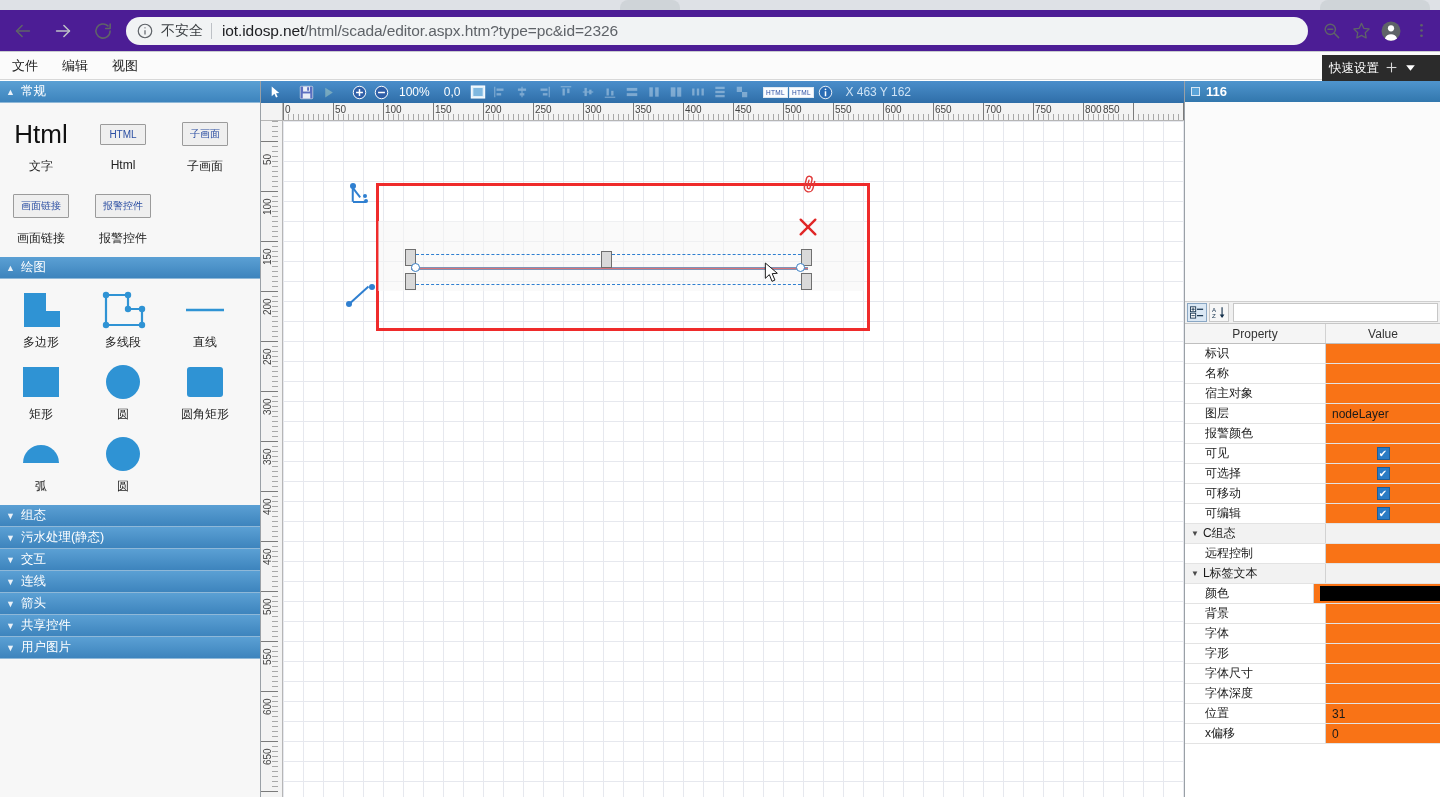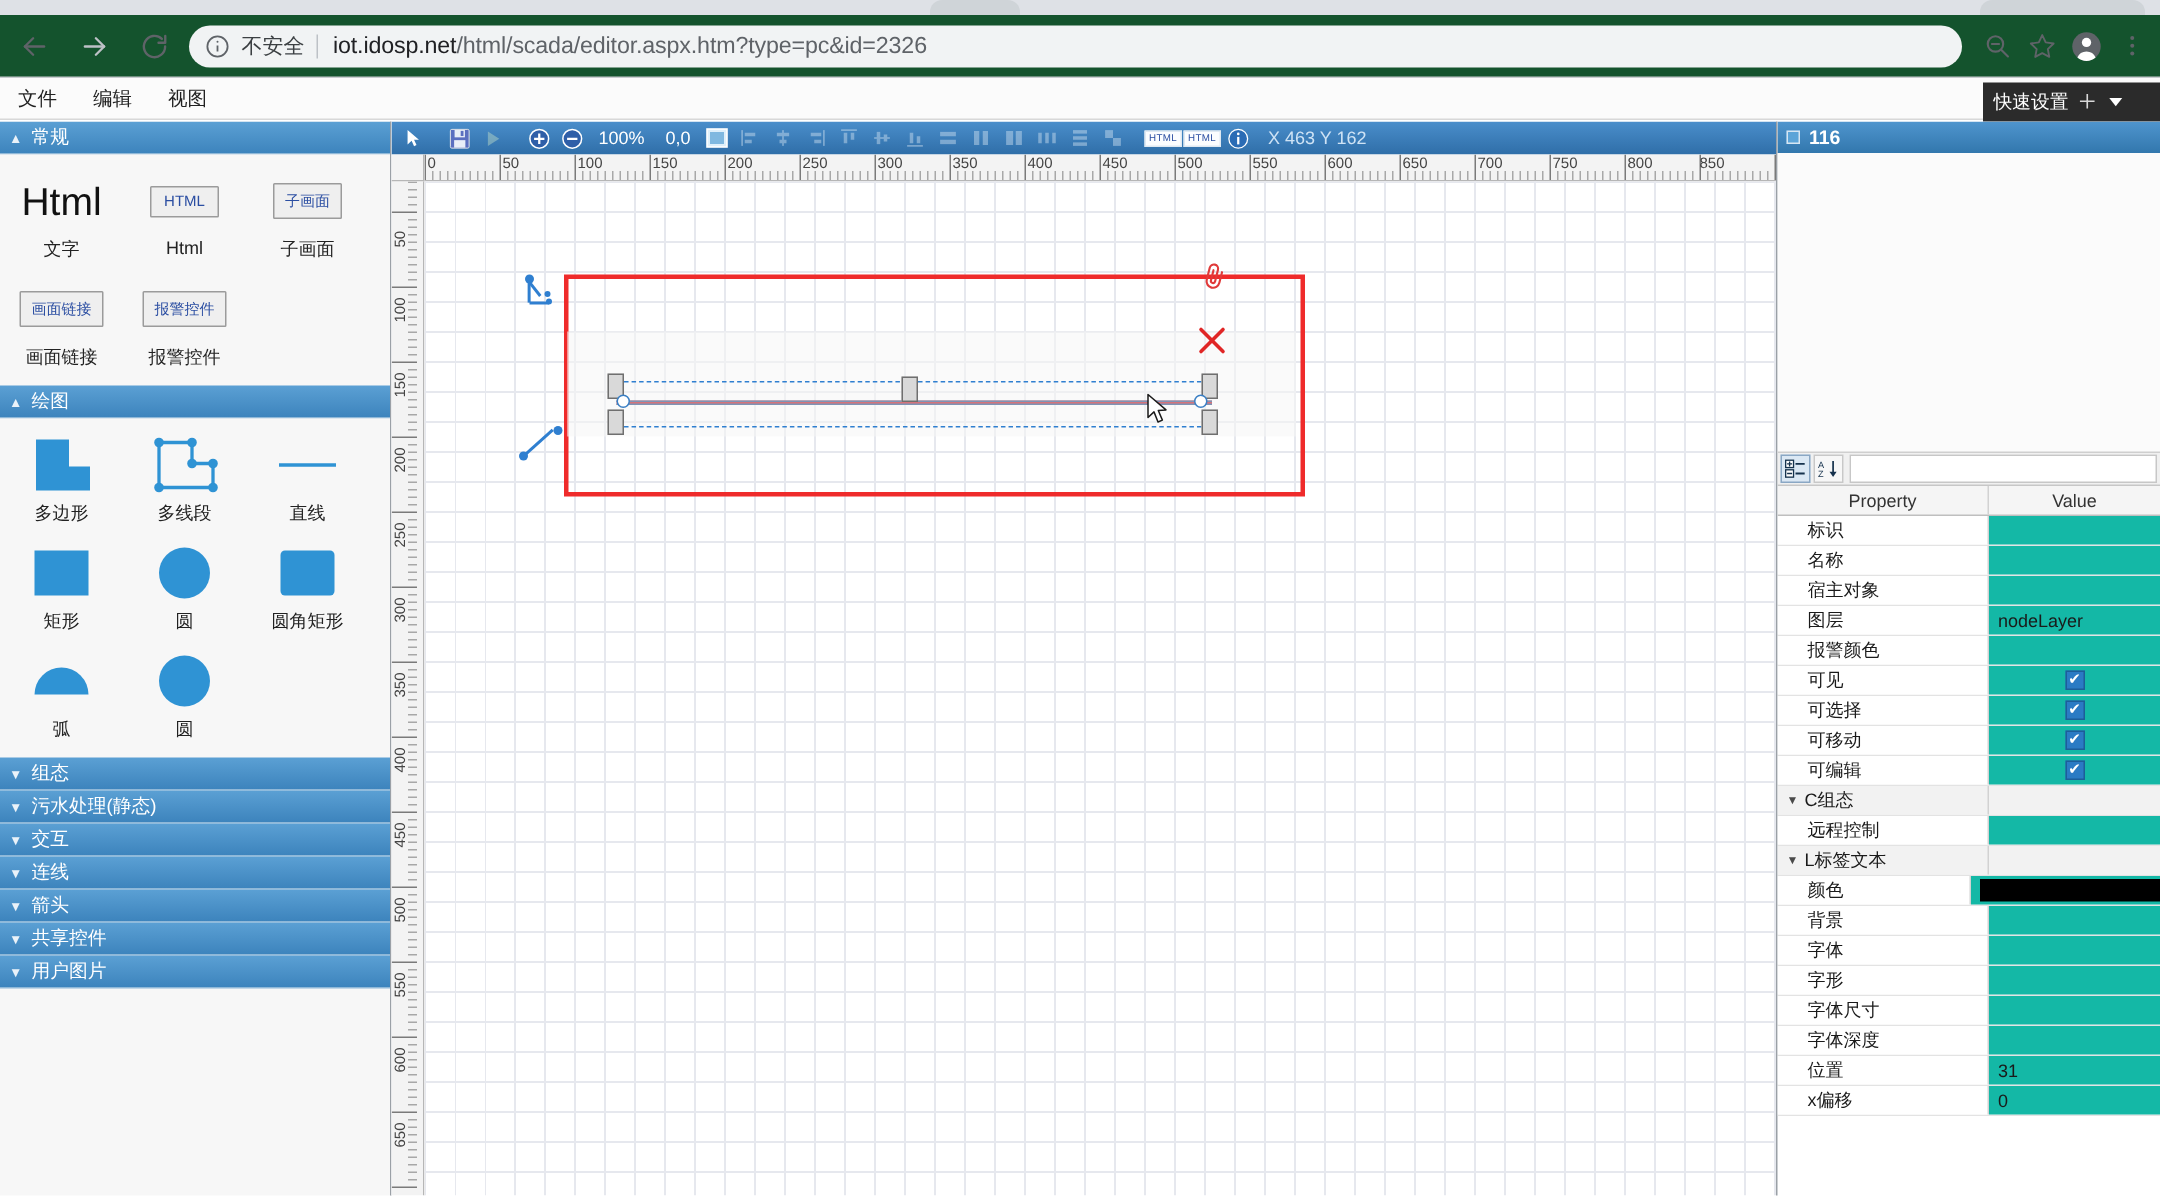--- a/index.html
+++ b/index.html
@@ -23,21 +23,21 @@
   #tabstrip .tab-a {
     position: absolute; top: 0; left: 620px; width: 60px; height: 10px;
     background: #cfd4d8; border-top-left-radius: 8px; border-top-right-radius: 8px;
   }
   #tabstrip .tab-b {
     position: absolute; top: 0; left: 1320px; width: 110px; height: 10px;
     background: #cfd4d8; border-top-left-radius: 8px; border-top-right-radius: 8px;
   }
   #toolbar-row {
     position: absolute; top: 10px; left: 0; width: 1440px; height: 42px;
-    background: #14532d; border-bottom: 1px solid #c9ccd0;
+    background: #4c1d95; border-bottom: 1px solid #c9ccd0;
     display: flex; align-items: center;
   }
   .nav-btn {
     width: 34px; height: 34px; margin-left: 6px;
     display: flex; align-items: center; justify-content: center;
     border-radius: 17px; color: #5f6368; flex: 0 0 auto;
   }
   .nav-btn svg { display: block; }
   .nav-btn.disabled { color: #bdc1c6; }
   #omnibox {
@@ -221,21 +221,21 @@
   #prop-head .ph.v { flex: 1 1 auto; }
   .prow { height: 20px; display: flex; border-bottom: 1px solid #e3e3e3; }
   .prow .k {
     width: 141px; border-right: 1px solid #d2d2d2; font-size: 12px; color: #1a1a1a;
     padding-left: 20px; display: flex; align-items: center; background: #ffffff;
   }
   .prow.cat > .k { background: #f2f2f2; padding-left: 6px; gap: 4px; }
   .prow.cat > .k .tcaret { font-size: 8px; color: #4a4a4a; }
   .prow .v {
     flex: 1 1 auto; font-size: 12px; color: #1a1a1a; padding-left: 6px;
-    display: flex; align-items: center; background: #14b8a6;
+    display: flex; align-items: center; background: #f97316;
   }
   .prow.cat > .v { background: #f2f2f2; }
   .chk {
     width: 13px; height: 13px; background: #2b7bc4; border: 1px solid #1d5e99;
     color: #fff; font-size: 10px; line-height: 11px; text-align: center;
     margin: 0 auto 0 auto;
   }
   .prow .v.center { justify-content: center; padding-left: 0; }
   .swatch-black { width: 120px; height: 15px; background: #000000; }
 </style>
@@ -811,21 +811,21 @@
       <div class="rh-minor" style="left: 805px;"></div>
       <div class="rh-minor" style="left: 810px;"></div>
       <div class="rh-minor" style="left: 815px;"></div>
       <div class="rh-minor" style="left: 820px;"></div>
       <div class="rh-minor" style="left: 825px;"></div>
       <div class="rh-minor" style="left: 830px;"></div>
       <div class="rh-minor" style="left: 835px;"></div>
       <div class="rh-minor" style="left: 840px;"></div>
       <div class="rh-minor" style="left: 845px;"></div>
       <div class="rh-major" style="left: 850px;"></div>
-      <div class="rh-lbl" style="left: 848px;">850</div>
+      <div class="rh-lbl" style="left: 818px;">850</div>
       <div class="rh-minor" style="left: 855px;"></div>
       <div class="rh-minor" style="left: 860px;"></div>
       <div class="rh-minor" style="left: 865px;"></div>
       <div class="rh-minor" style="left: 870px;"></div>
       <div class="rh-minor" style="left: 875px;"></div>
       <div class="rh-minor" style="left: 880px;"></div>
       <div class="rh-minor" style="left: 885px;"></div>
       <div class="rh-minor" style="left: 890px;"></div>
       <div class="rh-minor" style="left: 895px;"></div>
       <div class="rh-major" style="left: 900px;"></div>

